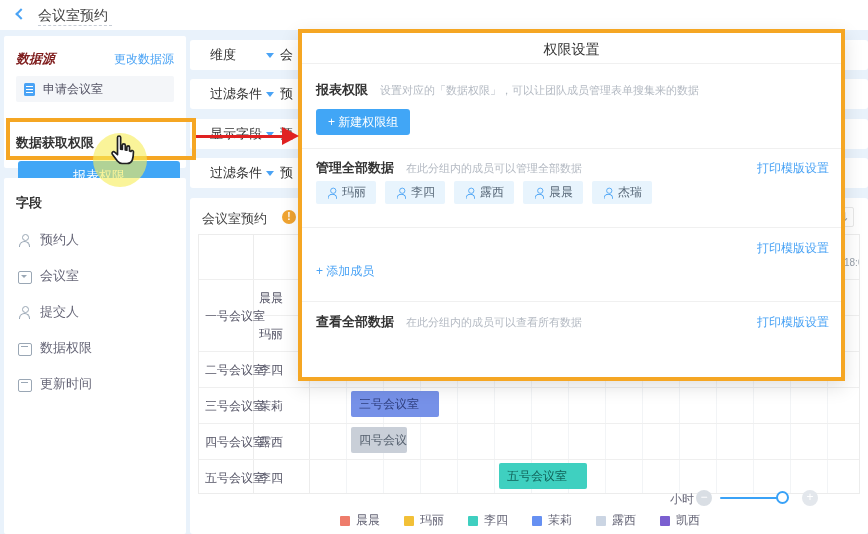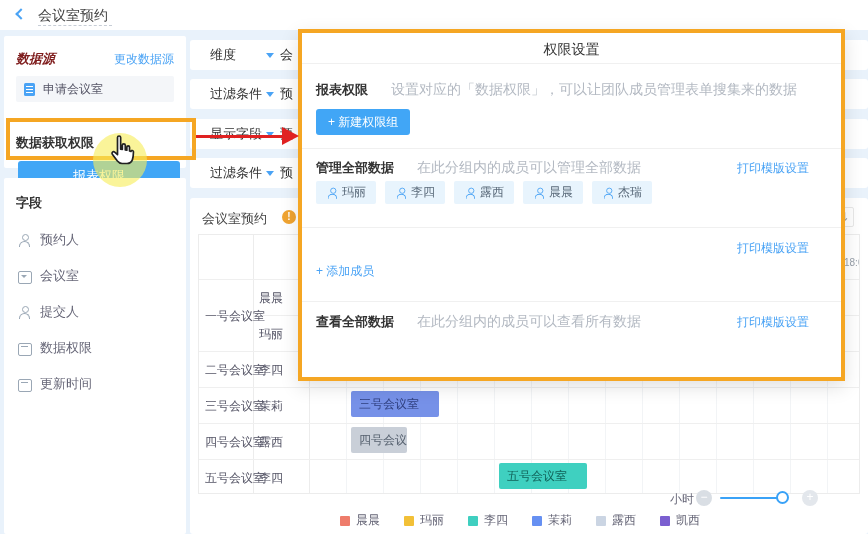--- a/index.html
+++ b/index.html
@@ -92,23 +92,23 @@
   .legend-item { display:flex; align-items:center; margin-right:24px; }
   .legend-swatch { width:10px; height:10px; border-radius:1px; margin-right:6px; }
   .legend-label { font-size:12px; color:#667; }
 
   
   .overlay { left:298px; top:29px; width:547px; height:352px; background:#fff;
     border:4px solid #f5a623; box-shadow:0 6px 18px rgba(0,0,0,.12);padding-left:48px; }
   .ov-title { left:0; top:8px; width:100%; text-align:center; font-size:14px; color:#333; }
   .ov-divider { left:0; width:539px; height:1px; background:#f0f0f0; }
   .ov-label { font-weight:bold; font-size:13px; color:#333; }
-  .ov-desc { font-size:14px; color:#b3b9c2; margin-left:23px; }
+  .ov-desc { font-size:11px; color:#b3b9c2; margin-left:12px; }
   .ov-row { left:14px; display:flex; align-items:baseline; }
-  .print-link { position:absolute; right:32px; font-size:12px; color:#4aa3f5; cursor:pointer; }
+  .print-link { position:absolute; right:12px; font-size:12px; color:#4aa3f5; cursor:pointer; }
   .new-group-btn { left:14px; top:76px; height:26px; background:#41a6f6; color:#fff; font-size:12px;
     border:none; border-radius:3px; padding:0 12px; cursor:pointer; }
   .chips { left:14px; display:flex; }
   .chip { display:flex; align-items:center; height:23px; background:#e8f4fd; border-radius:2px;
     padding:0 10px; margin-right:9px; font-size:12px; color:#5b6b7b; cursor:pointer; }
   .chip .ic { width:11px; height:11px; margin-right:5px; transform:scale(.88); }
   .add-member { left:14px; top:230px; font-size:12px; color:#4aa3f5; cursor:pointer; }
 
   
   .btn-highlight { left:6px; top:118px; width:190px; height:42px; border:4px solid #f5a623; z-index:30; pointer-events:none; }

